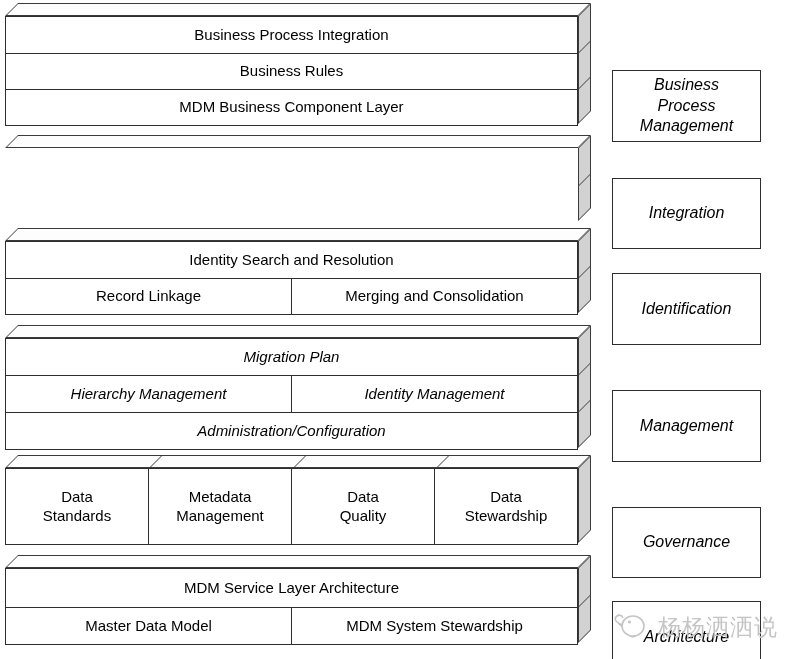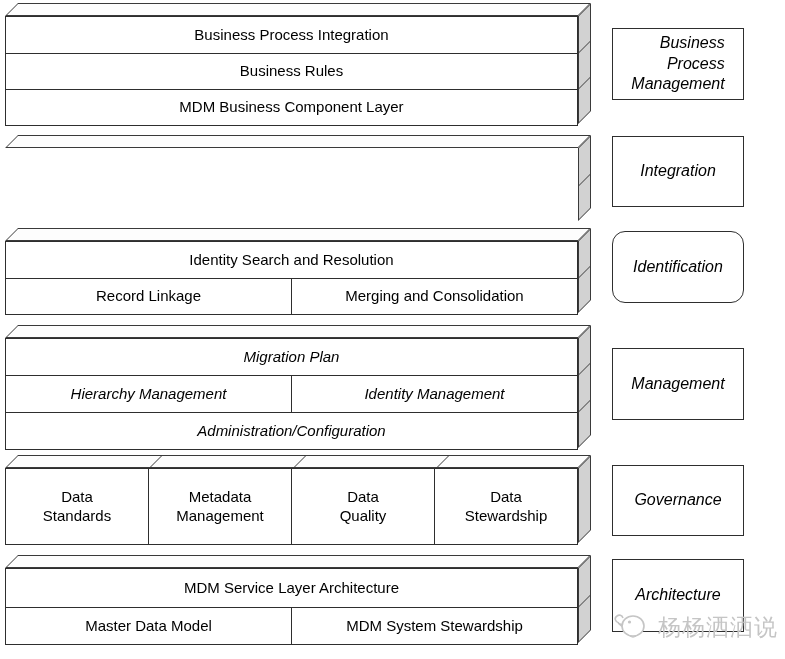--- a/index.html
+++ b/index.html
@@ -39,25 +39,26 @@
   .row:first-child { border-top:none; }
   .cell {
     flex:1; display:flex; align-items:center; justify-content:center;
     text-align:center; font-size:15px; line-height:1.25;
     white-space:pre-line; border-left:1.5px solid #2e2e2e; padding:0 4px;
   }
   .cell:first-child { border-left:none; }
 
   
   .rbox {
-    position:absolute; left:612px; width:132px;
+    position:absolute; left:612px; width:149px;
     background:#fff; border:1.5px solid #2e2e2e;
     display:flex; align-items:center; justify-content:center;
-    text-align:right; font-style:italic; font-size:16px; line-height:1.3;
+    text-align:center; font-style:italic; font-size:16px; line-height:1.3;
     white-space:pre-line;
+    margin-top:42px;
   }
 
   
   .watermark {
     position:absolute; left:613px; top:609px; z-index:5;
     display:flex; align-items:center; gap:3px;
     color:#c5c5c5;
   }
   .wm-text { font-size:23px; letter-spacing:1px; white-space:nowrap; }
 </style>
@@ -162,21 +163,21 @@
         <div class="cell">Master Data Model</div>
         <div class="cell">MDM System Stewardship</div>
       </div>
     </div>
   </div>
 
   <div class="rbox" style="top:28px; height:72px;">Business
 Process
 Management</div>
   <div class="rbox" style="top:136px; height:71px;">Integration</div>
-  <div class="rbox" style="top:231px; height:72px;border-radius:13px;">Identification</div>
+  <div class="rbox" style="top:231px; height:72px;">Identification</div>
   <div class="rbox" style="top:348px; height:72px;">Management</div>
   <div class="rbox" style="top:465px; height:71px;">Governance</div>
   <div class="rbox" style="top:559px; height:73px;">Architecture</div>
 
   <div class="watermark">
     <span>
       <svg width="42" height="32" viewBox="0 0 42 32" fill="none">
         <path d="M6 14 C2 13 1 9 4 7 C6 5.5 9 6 10 9" stroke="#c5c5c5" stroke-width="1.6" fill="none"></path>
         <ellipse cx="20" cy="17" rx="11" ry="10" stroke="#c5c5c5" stroke-width="1.6" fill="#ffffff"></ellipse>
         <circle cx="16.5" cy="13" r="1.6" fill="#c5c5c5"></circle>

